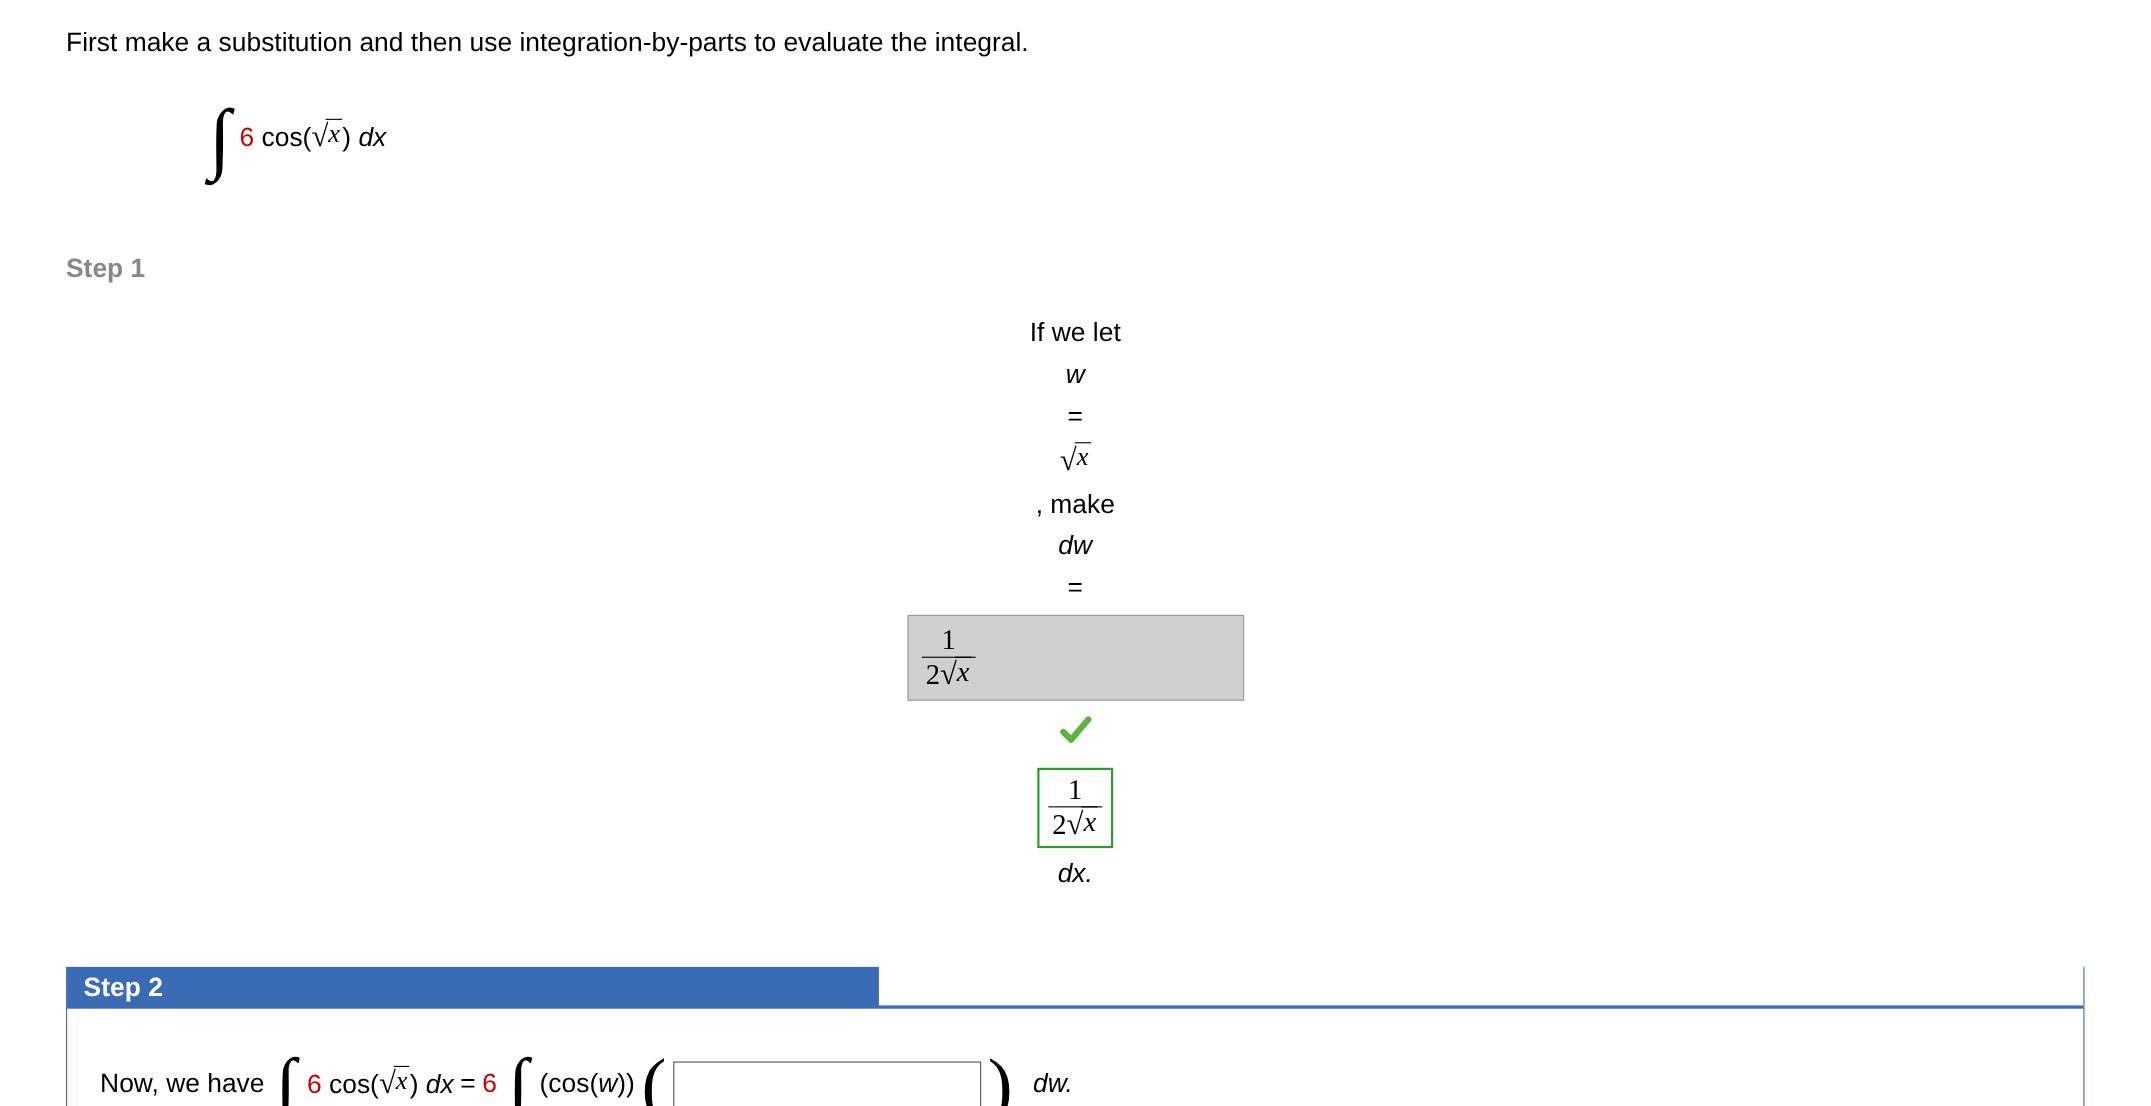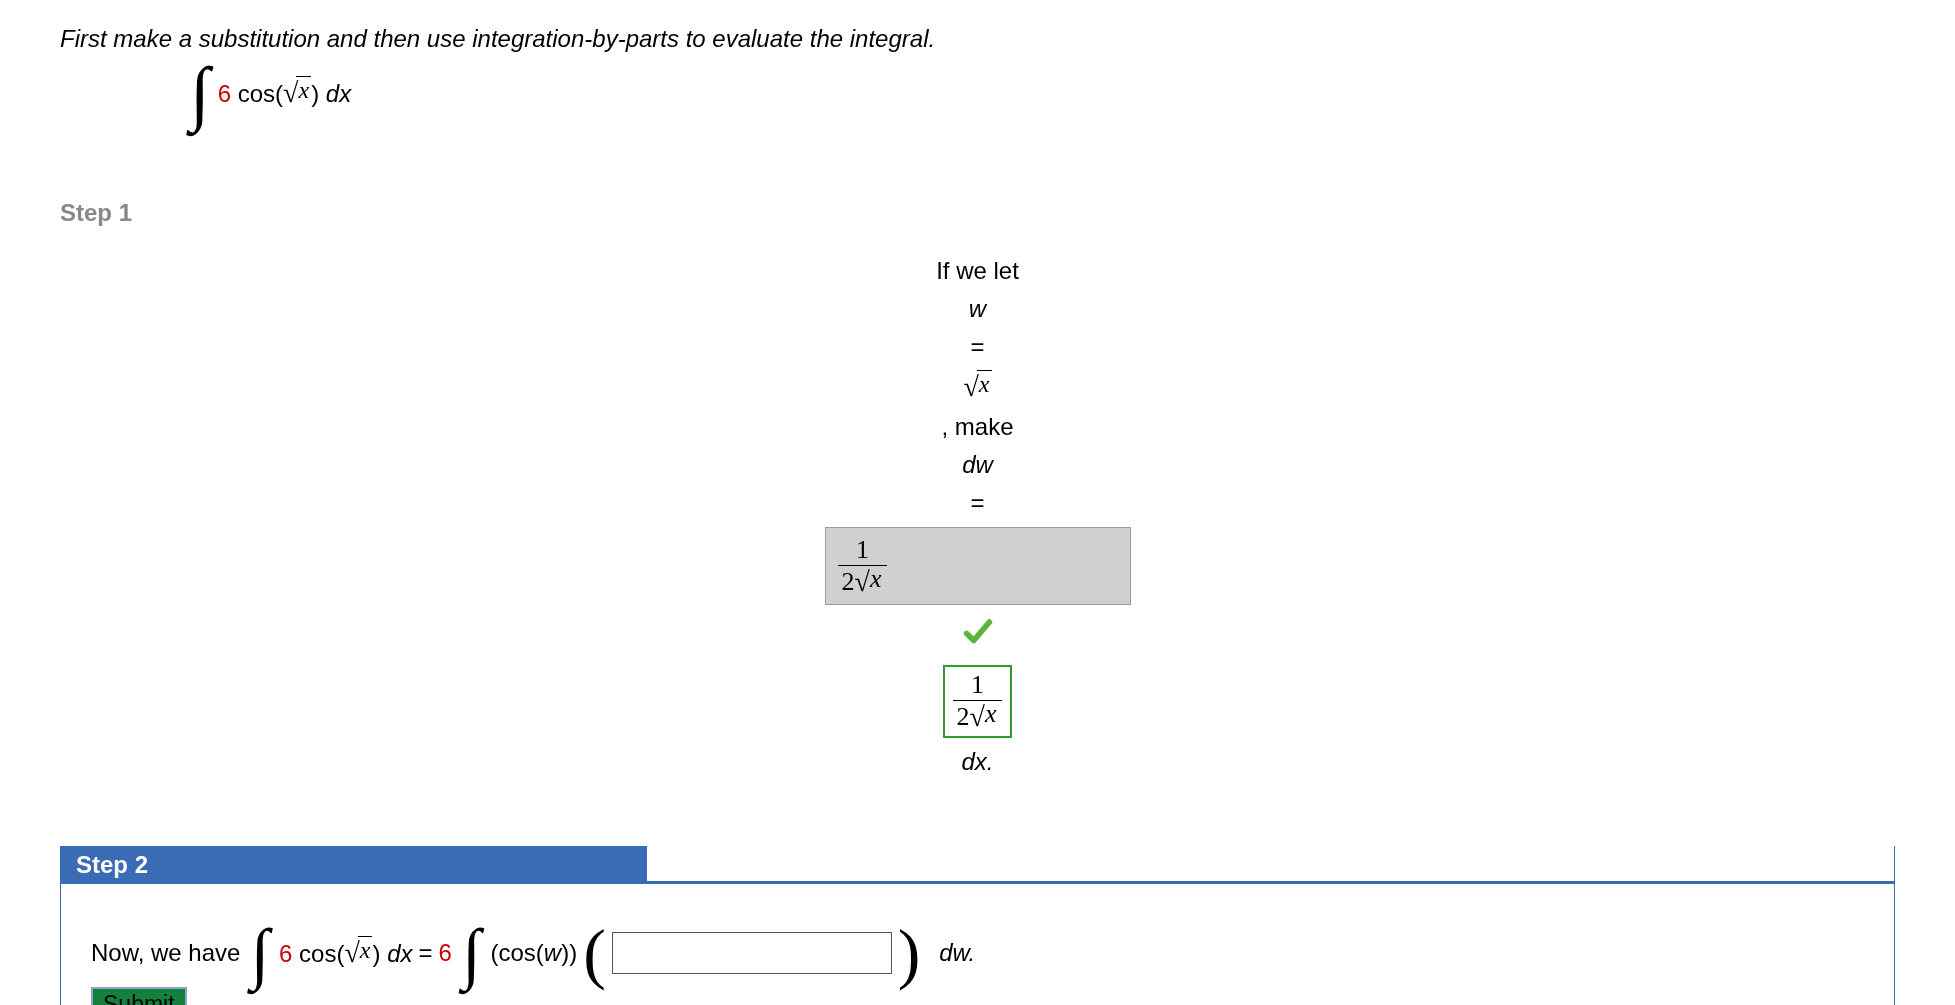--- a/index.html
+++ b/index.html
@@ -4,22 +4,21 @@
 <style>
   body {
     font-family: Verdana, Geneva, sans-serif;
     font-size: 24px;
     color: #000;
     margin: 0;
     padding: 25px 60px;
     background: #fff;
   }
   .problem-statement {
-    margin-bottom: 4px;
-    font-style: italic;
+    margin-bottom: 36px;
   }
   .integral-display {
     display: flex;
     align-items: center;
     margin-left: 130px;
     margin-bottom: 70px;
   }
   .integral-sign {
     font-size: 72px;
     font-family: "Times New Roman", serif;
@@ -102,21 +101,21 @@
   }
   .step2-section {
     border: 1px solid #3a6bb5;
     border-top: none;
   }
   .step2-header {
     background: #3a6bb5;
     color: #fff;
     font-weight: bold;
     padding: 5px 15px;
-    width: 586px;
+    width: 738px;
     box-sizing: border-box;
   }
   .step2-topbar {
     display: flex;
   }
   .step2-topbar-rest {
     flex: 1;
     border-bottom: 3px solid #3a6bb5;
   }
   .step2-body {

